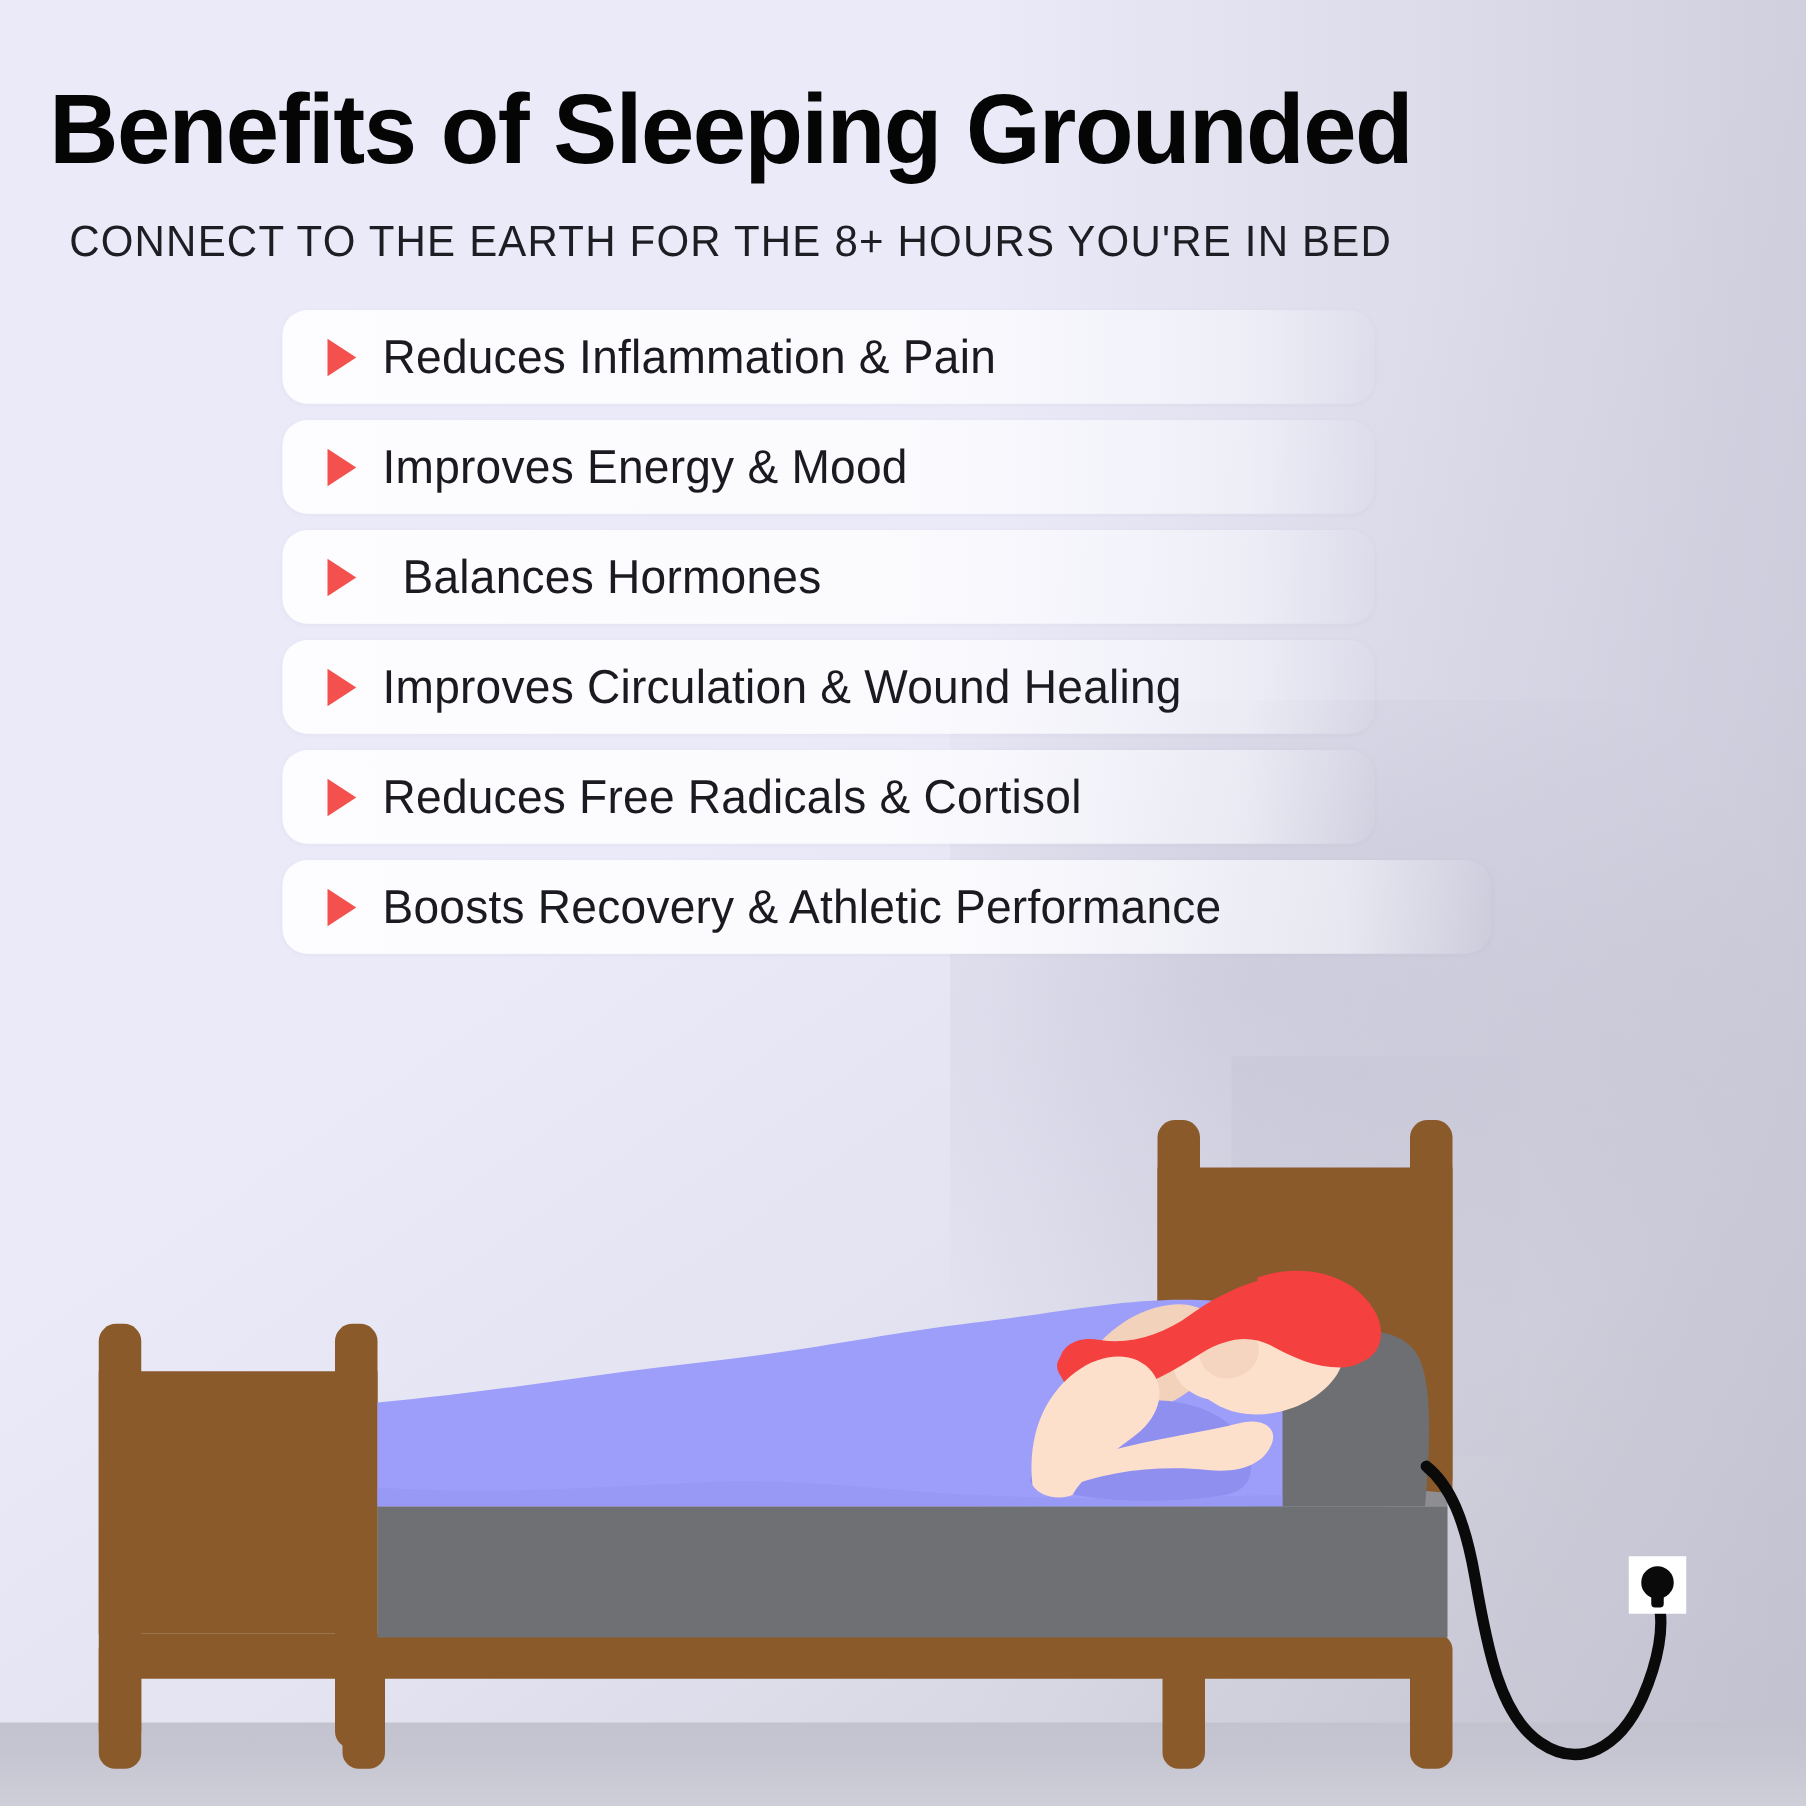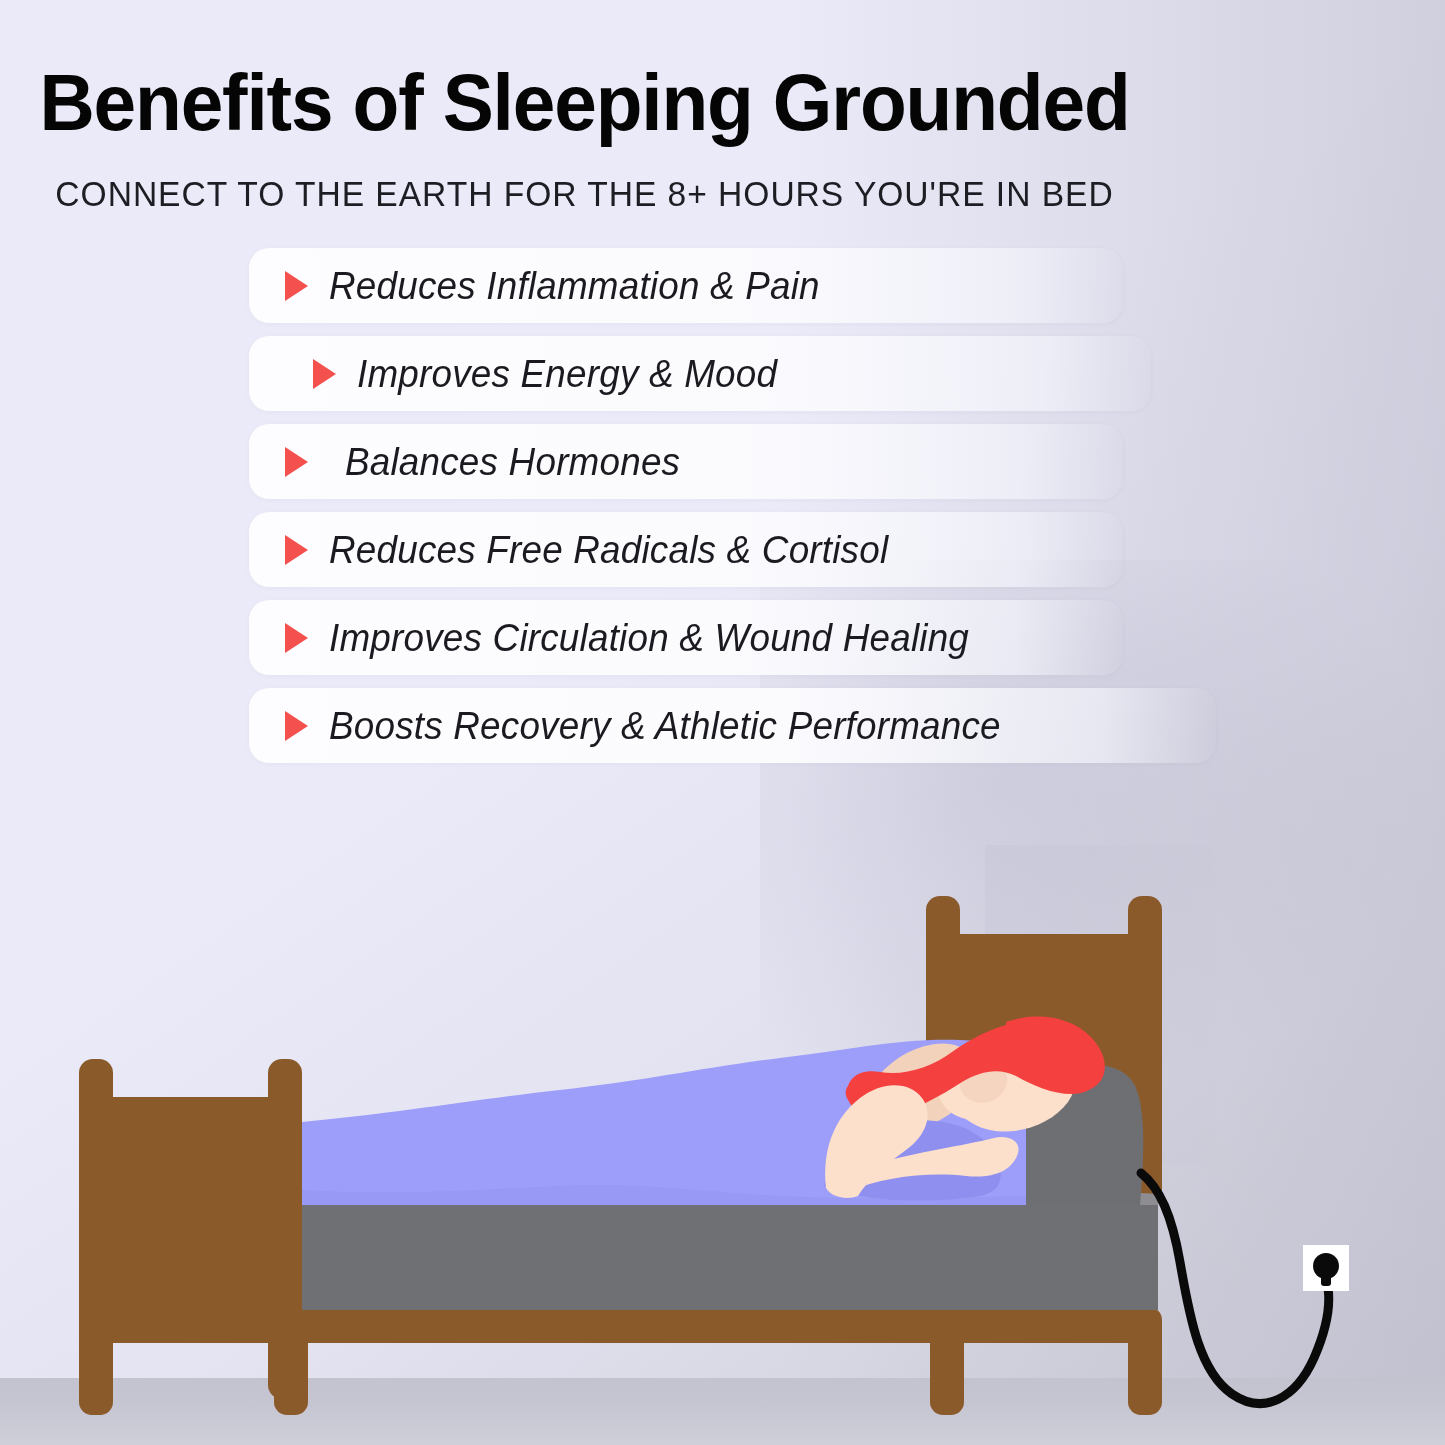--- a/index.html
+++ b/index.html
@@ -82,38 +82,37 @@
     line-height: 44px;
     letter-spacing: 1.0px;
     color: #1d1d24;
     margin: 24px 0 0 0;
     transform: scaleX(0.96);
   }
 
   
   .benefits {
     position: absolute;
-    left: 249px;
+    left: 226px;
     top: 248px;
     width: 990px;
-    font-style: italic;
   }
   .benefit-row {
     position: relative;
     height: 75px;
     margin-bottom: 13px;
     border-radius: 20px;
     background: linear-gradient(to right, #fdfdff 0%, #fbfbfe 55%, rgba(245,245,252,0.65) 88%, rgba(240,240,250,0.0) 100%);
     display: flex;
     align-items: center;
     box-shadow: 0 1px 4px rgba(120,120,160,0.06);
   }
   .benefit-row.w1 { width: 874px; }
   .benefit-row.w2 { width: 874px; }
-  .benefit-row.w3 { width: 874px; padding-left: 28px; }
+  .benefit-row.w3 { width: 874px; }
   .benefit-row.w4 { width: 874px; gap: 16px; }
   .benefit-row.w5 { width: 874px; }
   .benefit-row.w6 { width: 874px; }
   .benefit-row.w7 { width: 967px; }
 
   .bullet {
     width: 0;
     height: 0;
     margin-left: 36px;
     margin-right: 21px;
@@ -172,28 +171,28 @@
     <div class="benefit-row w3">
       <span class="bullet"></span>
       <span class="benefit-label">Improves Energy &amp; Mood</span>
     </div>
 
     <div class="benefit-row w4">
       <span class="bullet"></span>
       <span class="benefit-label">Balances Hormones</span>
     </div>
 
+    <div class="benefit-row w5">
+      <span class="bullet"></span>
+      <span class="benefit-label">Improves Circulation &amp; Wound Healing</span>
+    </div>
+
     <div class="benefit-row w6">
       <span class="bullet"></span>
       <span class="benefit-label">Reduces Free Radicals &amp; Cortisol</span>
-    </div>
-
-    <div class="benefit-row w5">
-      <span class="bullet"></span>
-      <span class="benefit-label">Improves Circulation &amp; Wound Healing</span>
     </div>
 
     <div class="benefit-row w7">
       <span class="bullet"></span>
       <span class="benefit-label">Boosts Recovery &amp; Athletic Performance</span>
     </div>
 
   </div>
 
   <div class="illustration">

